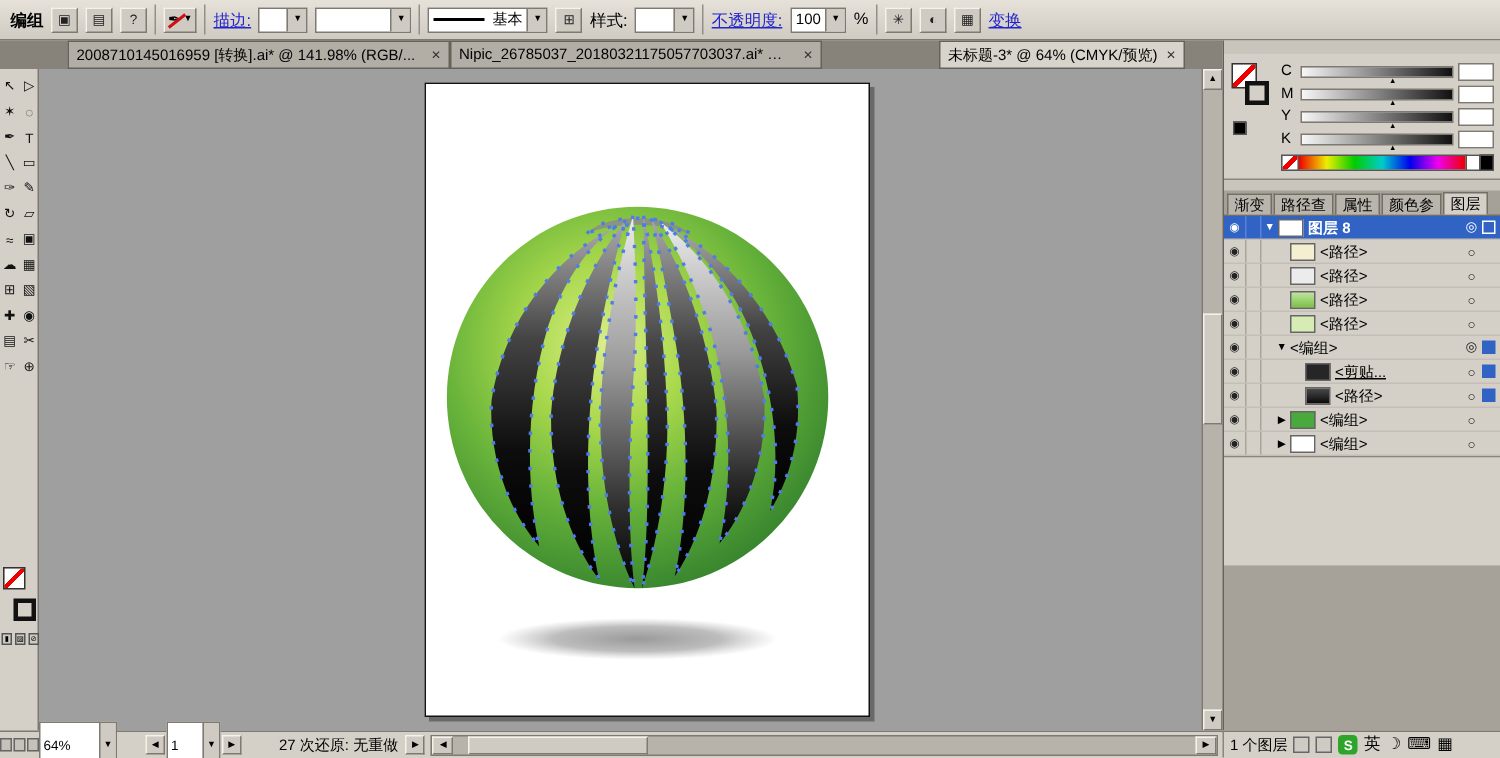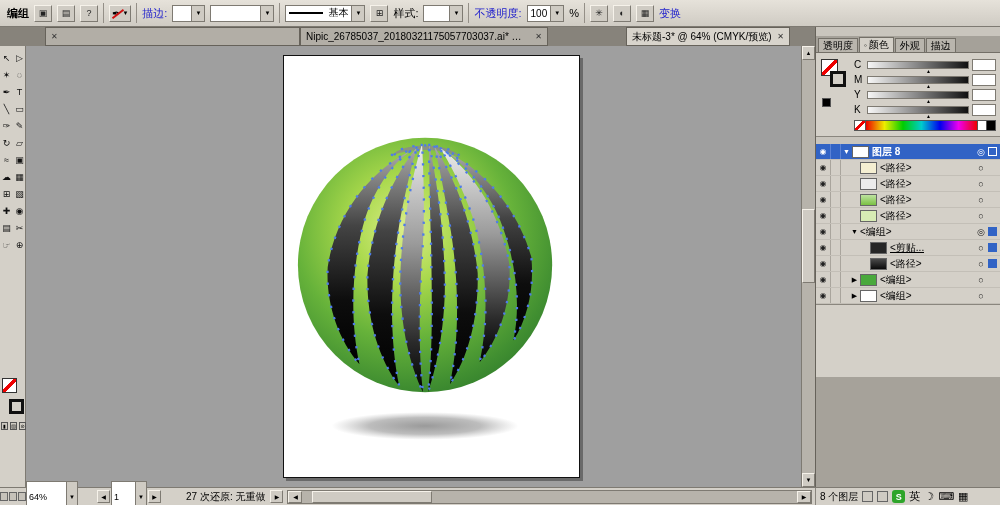--- a/index.html
+++ b/index.html
@@ -4,21 +4,21 @@
 <style>
   *{margin:0;padding:0;box-sizing:border-box}
   html,body{width:1000px;height:505px;overflow:hidden}
   body{font-family:"Liberation Sans","DejaVu Sans",sans-serif;font-size:11px;color:#000;background:#d4d0c8}
   #app{position:absolute;inset:0;width:1000px;height:505px}
 
   
   .cbar{position:absolute;top:0;left:0;right:0;height:27px;background:linear-gradient(#e6e2da,#cfcbc3);
         border-bottom:1px solid #7e7a72;display:flex;align-items:center;gap:5px;padding:0 7px;white-space:nowrap}
   .blabel{font-weight:700}
-  .link{color:#2424cc;cursor:pointer}
+  .link{color:#2424cc;text-decoration:underline;cursor:pointer}
   .mini{width:18px;height:17px;border:1px solid;border-color:#f6f2ea #7e7a72 #7e7a72 #f6f2ea;background:#cfcbc3;
         display:inline-flex;align-items:center;justify-content:center;font-size:9px;color:#222}
   .sep{width:1px;height:20px;background:#948f87;flex:none}
   .combo{display:inline-flex;align-items:center;height:17px;background:#fff;border:1px solid #7e7a72}
   .ctext{padding:0 3px;min-width:18px;font-size:10px;display:inline-flex;align-items:center;gap:2px}
   .carr{width:13px;align-self:stretch;background:#cfcbc3;border-left:1px solid #7e7a72;font-size:6px;
         display:flex;align-items:center;justify-content:center}
   .penbox{position:relative;display:inline-flex;align-items:center;height:17px;border:1px solid;
         border-color:#f6f2ea #7e7a72 #7e7a72 #f6f2ea;background:#cfcbc3;padding:0 2px}
   .penbox .slash{position:absolute;left:1px;top:7px;width:14px;height:2px;background:#d01010;transform:rotate(-38deg)}
@@ -184,20 +184,21 @@
     <span class="sep"></span>
     <span class="mini">✳</span>
     <span class="mini">◐</span>
     <span class="mini">▦</span>
     <span class="link">变换</span>
   </div>
 
   <div class="tabbar">
     <span class="tlead"></span>
     <div class="dtab" style="width:255px">
+      <span class="ttl">2008710145016959 [转换].ai* @ 141.98% (RGB/...</span>
       <span class="tclose">✕</span>
     </div>
     <div class="dtab" style="width:248px">
       <span class="ttl">Nipic_26785037_20180321175057703037.ai* @ 100% (CMYK/...</span>
       <span class="tclose">✕</span>
     </div>
     <span class="tgap"></span>
     <div class="dtab active" style="width:164px">
       <span class="ttl">未标题-3* @ 64% (CMYK/预览)</span>
       <span class="tclose">✕</span>
@@ -298,29 +299,20 @@
       <span class="vtrack">
         <span class="vthumb"></span>
       </span>
       <span class="sarr">▼</span>
     </div>
   </div>
 
   <div class="dock">
     <div class="dock-gap"></div>
 
-    <div class="ptabs">
-      <span class="ptab">透明度</span>
-      <span class="ptab active">
-        <span class="dot">◦</span>
-        <span>颜色</span>
-      </span>
-      <span class="ptab">外观</span>
-      <span class="ptab">描边</span>
-    </div>
 
     <div class="cpbody">
       <div class="proxy">
         <span class="pfill"></span>
         <span class="pstroke"></span>
         <span class="pblack"></span>
       </div>
       <div class="sliders">
         <div class="srow">
           <span class="slab">C</span>
@@ -354,20 +346,27 @@
           <span class="nchip"></span>
           <span class="rainbow"></span>
           <span class="wchip"></span>
           <span class="bchip"></span>
         </div>
       </div>
     </div>
 
     <div class="gap2"></div>
 
+    <div class="ptabs">
+      <span class="ptab">渐变</span>
+      <span class="ptab">路径查</span>
+      <span class="ptab">属性</span>
+      <span class="ptab">颜色参</span>
+      <span class="ptab active">图层</span>
+    </div>
 
     <div class="llist">
       <div class="lrow sel">
         <span class="leye">◉</span>
         <span class="llock"></span>
         <span class="i0"></span>
         <span class="lexp">▼</span>
         <span class="thumb t-white"></span>
         <span class="lname">图层 8</span>
         <span class="lsp"></span>
@@ -498,21 +497,21 @@
     <span class="statusbox">27 次还原: 无重做</span>
     <span class="navarr">▶</span>
     <div class="hscroll">
       <span class="harr">◀</span>
       <span class="htrack">
         <span class="hthumb"></span>
       </span>
       <span class="harr">▶</span>
     </div>
     <div class="srt">
-      <span>8 个图层</span>
+      <span>1 个图层</span>
       <span class="lbtn"></span>
       <span class="lbtn"></span>
       <span class="sogou">S</span>
       <span class="tray">英</span>
       <span class="tray">☽</span>
       <span class="tray">⌨</span>
       <span class="tray">▦</span>
     </div>
   </div>
 

